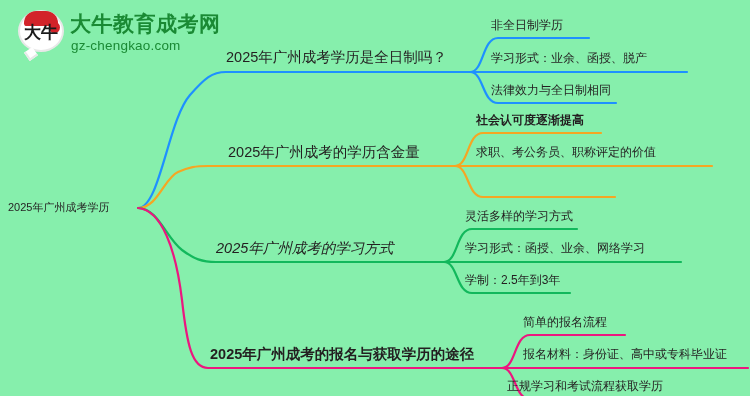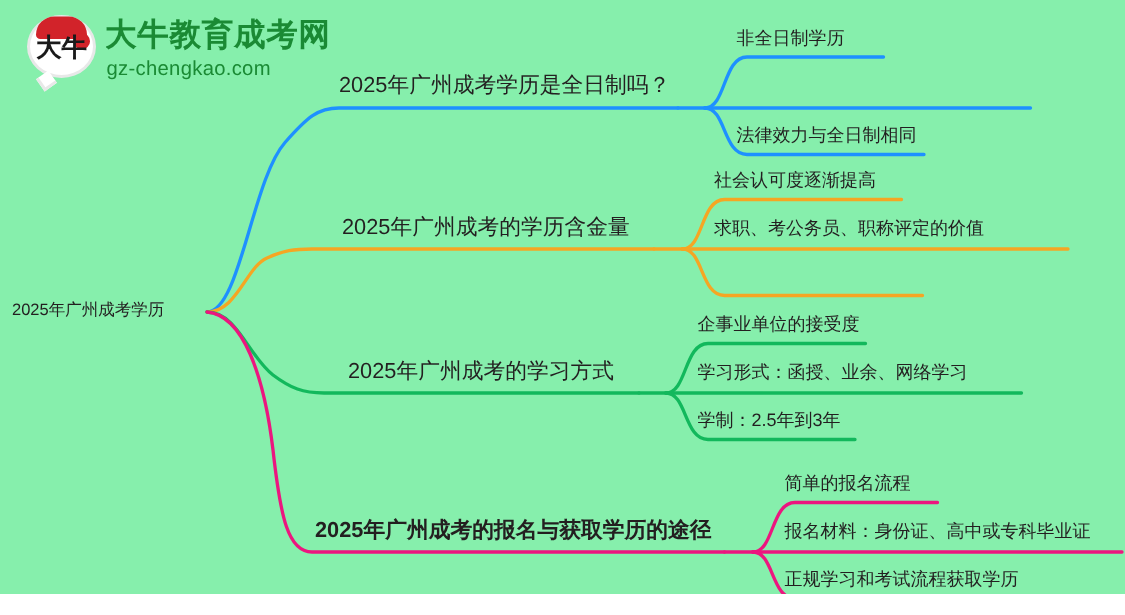--- a/index.html
+++ b/index.html
@@ -172,29 +172,30 @@
     <path d="M483,368 L502,368" fill="none" stroke="#ec167f" stroke-width="2.2" stroke-linecap="round"></path>
     <path d="M502,368 C516,368 514,335 530,335 L625,335" fill="none" stroke="#ec167f" stroke-width="2.2" stroke-linecap="round"></path>
     <path d="M502,368 L748,368" fill="none" stroke="#ec167f" stroke-width="2.2" stroke-linecap="round"></path>
     <path d="M502,368 C516,368 514,399 530,399 L700,399" fill="none" stroke="#ec167f" stroke-width="2.2" stroke-linecap="round"></path>
   </svg>
 
   <div class="node root-node" style="left:8px; top:202px;">2025年广州成考学历</div>
 
   <div class="node branch-node" style="left:226px; top:50px;">2025年广州成考学历是全日制吗？</div>
   <div class="node leaf-node" style="left:491px; top:19px;">非全日制学历</div>
+  <div class="node leaf-node" style="left:491px; top:52px;">学习形式：业余、函授、脱产</div>
   <div class="node leaf-node" style="left:491px; top:84px;">法律效力与全日制相同</div>
 
   <div class="node branch-node" style="left:228px; top:145px;">2025年广州成考的学历含金量</div>
-  <div class="node leaf-node" style="left:476px; top:114px;">社会认可度逐渐提高</div>
+  <div class="node leaf-node" style="left:476px; top:114px;font-weight:bold;">社会认可度逐渐提高</div>
   <div class="node leaf-node" style="left:476px; top:146px;">求职、考公务员、职称评定的价值</div>
 
-  <div class="node branch-node" style="left:232px; top:241px;">2025年广州成考的学习方式</div>
-  <div class="node leaf-node" style="left:465px; top:210px;">企事业单位的接受度</div>
+  <div class="node branch-node" style="left:216px; top:241px;font-style:italic;">2025年广州成考的学习方式</div>
+  <div class="node leaf-node" style="left:465px; top:210px;">灵活多样的学习方式</div>
   <div class="node leaf-node" style="left:465px; top:242px;font-family:Liberation Serif, serif;">学习形式：函授、业余、网络学习</div>
   <div class="node leaf-node" style="left:465px; top:274px;">学制：2.5年到3年</div>
 
   <div class="node branch-node" style="left:210px; top:347px;font-weight:bold;">2025年广州成考的报名与获取学历的途径</div>
   <div class="node leaf-node" style="left:523px; top:316px;">简单的报名流程</div>
   <div class="node leaf-node" style="left:523px; top:348px;">报名材料：身份证、高中或专科毕业证</div>
-  <div class="node leaf-node" style="left:523px; top:380px;text-align:center;">正规学习和考试流程获取学历</div>
+  <div class="node leaf-node" style="left:507px; top:380px;text-align:center;">正规学习和考试流程获取学历</div>
 
 </div>
 
 </body></html>

